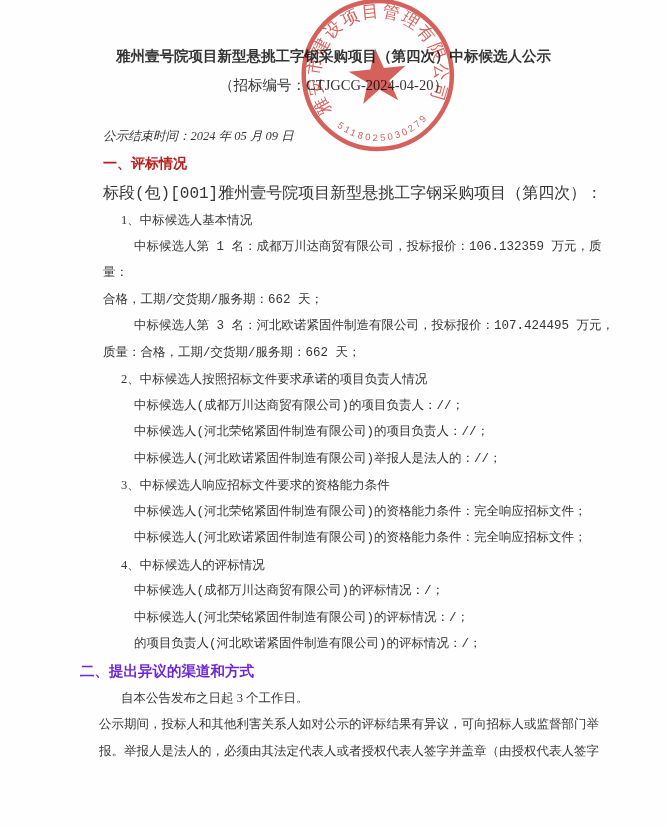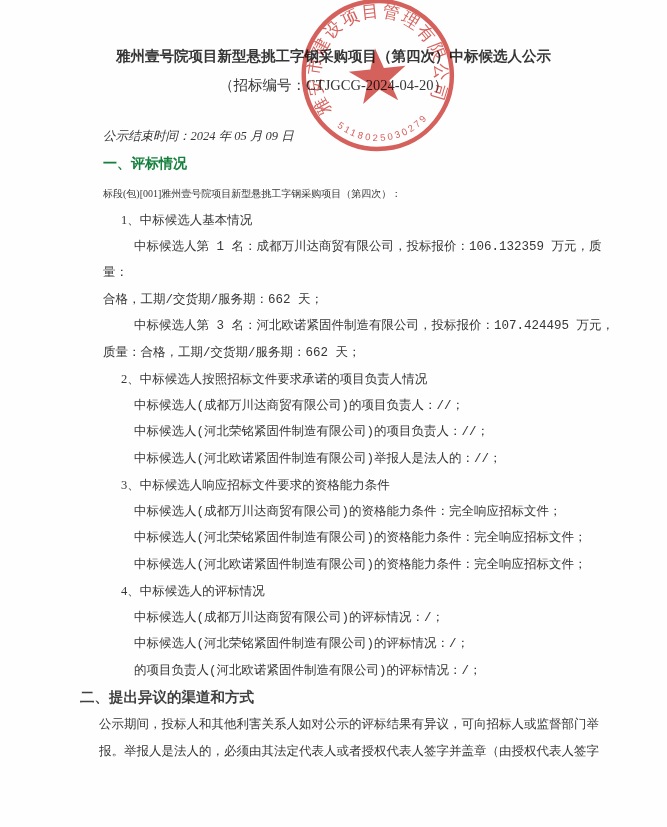--- a/index.html
+++ b/index.html
@@ -20,41 +20,41 @@
     margin:0 52px; text-align:center;
     font-size:14.5px; font-weight:400; line-height:29px;
   }
   .meta {
     margin:23px 50px 0 103px;
     font-size:12.5px; line-height:26.5px;font-style:italic;
   }
   .sec-heading-1 {
     margin:0 0 0 103px;
     font-family:"Liberation Sans","DejaVu Sans",sans-serif;
-    font-size:14px; font-weight:700; line-height:27px; color:#15803d;
+    font-size:14px; font-weight:700; line-height:27px; color:#b91c1c;
   }
   .lot-line {
     margin:4px 45px 0 103px;
-    font-size:10px; line-height:26.5px;
+    font-size:16px; line-height:26.5px;font-family:Liberation Mono, monospace;
   }
   .sub-heading {
     margin:0 45px 0 121px;
     font-size:12.5px; line-height:26.5px;
   }
   .item-para {
     margin:0 42px 0 103px;
     text-indent:31px;
     font-size:12.5px; line-height:26.5px;
     white-space:pre-line;
     font-family:Liberation Mono, monospace;
   }
   .sec-heading-2 {
     margin:0 0 0 80px;
     font-family:"Liberation Sans","DejaVu Sans",sans-serif;
-    font-size:14.5px; font-weight:700; line-height:27px; color:#404040;
+    font-size:14.5px; font-weight:700; line-height:27px; color:#6d28d9;
   }
   .obj-period {
     margin:0 45px 0 99px;
     text-indent:22px;
     font-size:12.5px; line-height:26.5px;
   }
   .obj-detail {
     margin:0 42px 0 99px;
     font-size:12.5px; line-height:26.5px;
     white-space:pre-line;
@@ -103,26 +103,26 @@
 合格，工期/交货期/服务期：662 天；</div>
   <div class="item-para">中标候选人第 3 名：河北欧诺紧固件制造有限公司，投标报价：107.424495 万元，
 质量：合格，工期/交货期/服务期：662 天；</div>
 
   <div class="sub-heading">2、中标候选人按照招标文件要求承诺的项目负责人情况</div>
   <div class="item-para">中标候选人(成都万川达商贸有限公司)的项目负责人：//；</div>
   <div class="item-para">中标候选人(河北荣铭紧固件制造有限公司)的项目负责人：//；</div>
   <div class="item-para">中标候选人(河北欧诺紧固件制造有限公司)举报人是法人的：//；</div>
 
   <div class="sub-heading">3、中标候选人响应招标文件要求的资格能力条件</div>
-  <div class="item-para">中标候选人(成都万川达商贸有限公司)的资格能力条件：完全响应招标文件；</div>
   <div class="item-para">中标候选人(河北荣铭紧固件制造有限公司)的资格能力条件：完全响应招标文件；</div>
   <div class="item-para">中标候选人(河北欧诺紧固件制造有限公司)的资格能力条件：完全响应招标文件；</div>
 
   <div class="sub-heading">4、中标候选人的评标情况</div>
   <div class="item-para">中标候选人(成都万川达商贸有限公司)的评标情况：/；</div>
   <div class="item-para">中标候选人(河北荣铭紧固件制造有限公司)的评标情况：/；</div>
   <div class="item-para">的项目负责人(河北欧诺紧固件制造有限公司)的评标情况：/；</div>
 
   <div class="sec-heading-2">二、提出异议的渠道和方式</div>
+  <div class="obj-period">自本公告发布之日起 3 个工作日。</div>
   <div class="obj-detail">公示期间，投标人和其他利害关系人如对公示的评标结果有异议，可向招标人或监督部门举
 报。举报人是法人的，必须由其法定代表人或者授权代表人签字并盖章（由授权代表人签字</div>
 
 </div>
 
 </body></html>

